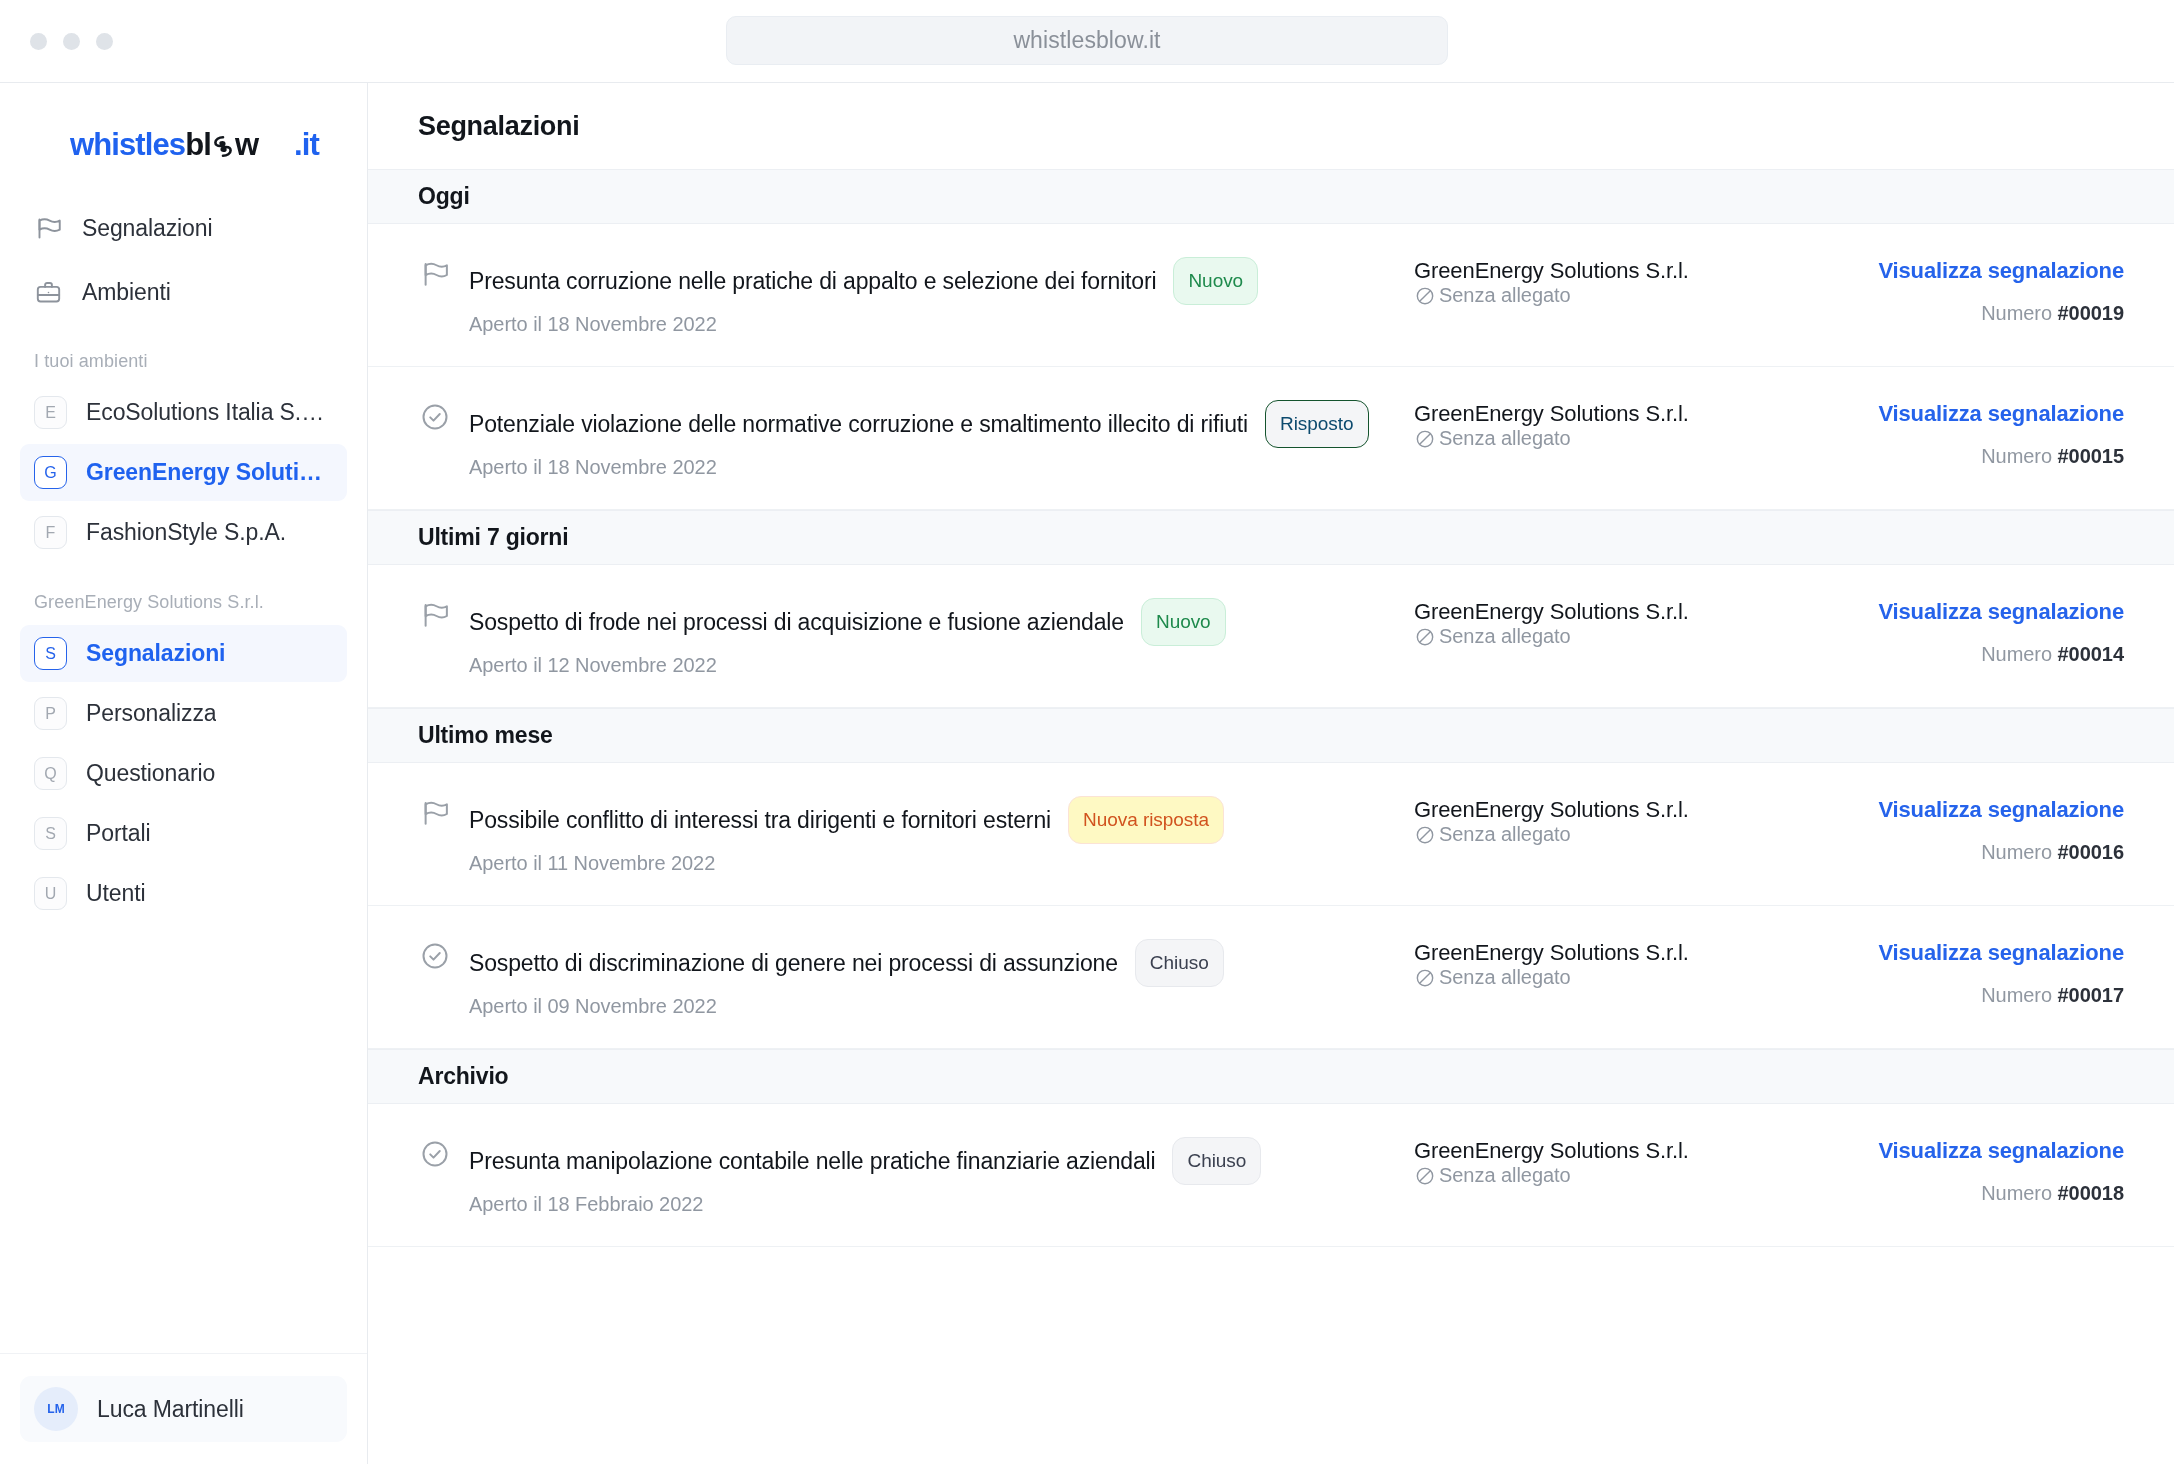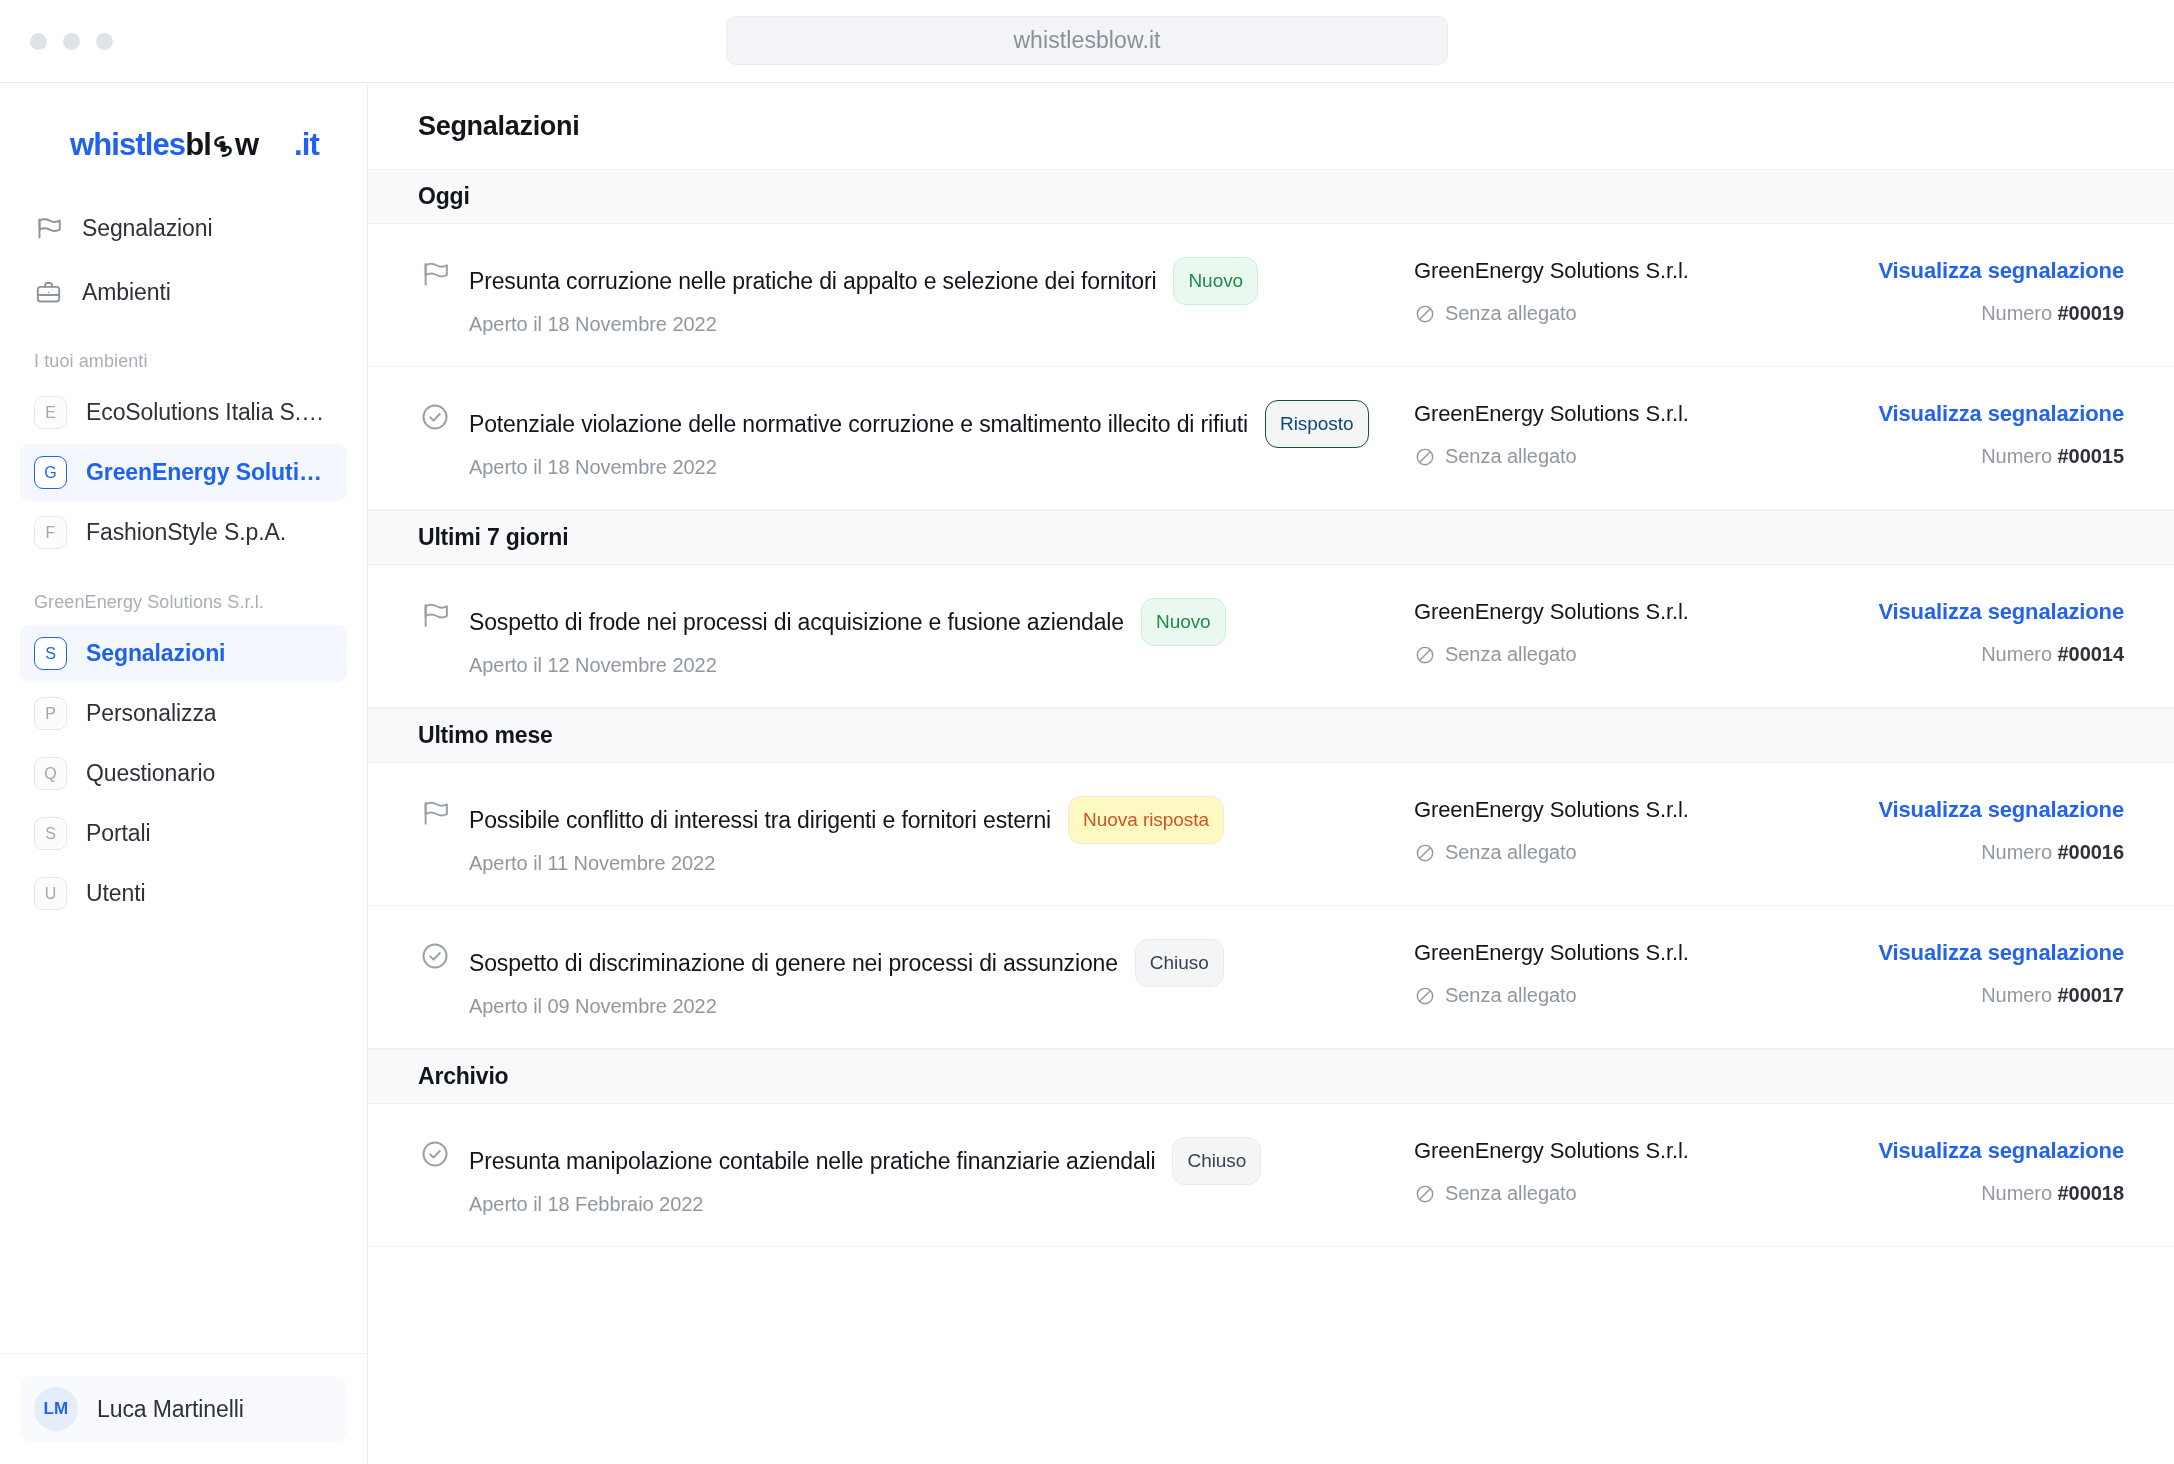--- a/index.html
+++ b/index.html
@@ -216,21 +216,21 @@
   .user-avatar {
     width: 44px;
     height: 44px;
     flex: 0 0 44px;
     border-radius: 50%;
     background: #e5edfb;
     color: #2563eb;
     display: flex;
     align-items: center;
     justify-content: center;
-    font-size: 17px;
+    font-size: 12px;
     font-weight: bold;
     letter-spacing: 0.2px;
   }
   .user-name {
     font-size: 23px;
     color: #2c313a;
     letter-spacing: -0.1px;
   }
 
   
@@ -358,22 +358,21 @@
   }
   .org-name {
     font-size: 22px;
     color: #12161c;
     letter-spacing: -0.1px;
     white-space: nowrap;
   }
   .attach-line {
     display: flex;
     align-items: center;
-    gap: 9px;
-    margin-top: 18px;
+    gap: 3px;
   }
   .attach-icon {
     width: 22px;
     height: 22px;
     flex: 0 0 22px;
     color: #9097a1;
     display: flex;
     align-items: center;
     justify-content: center;
   }

